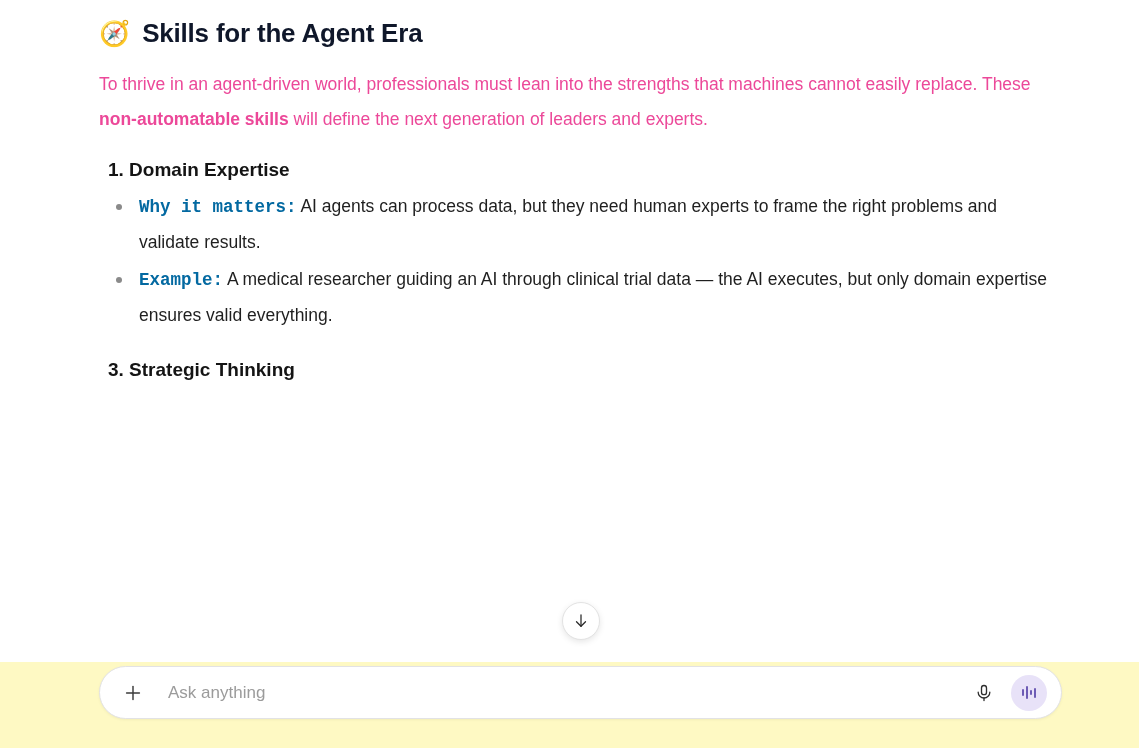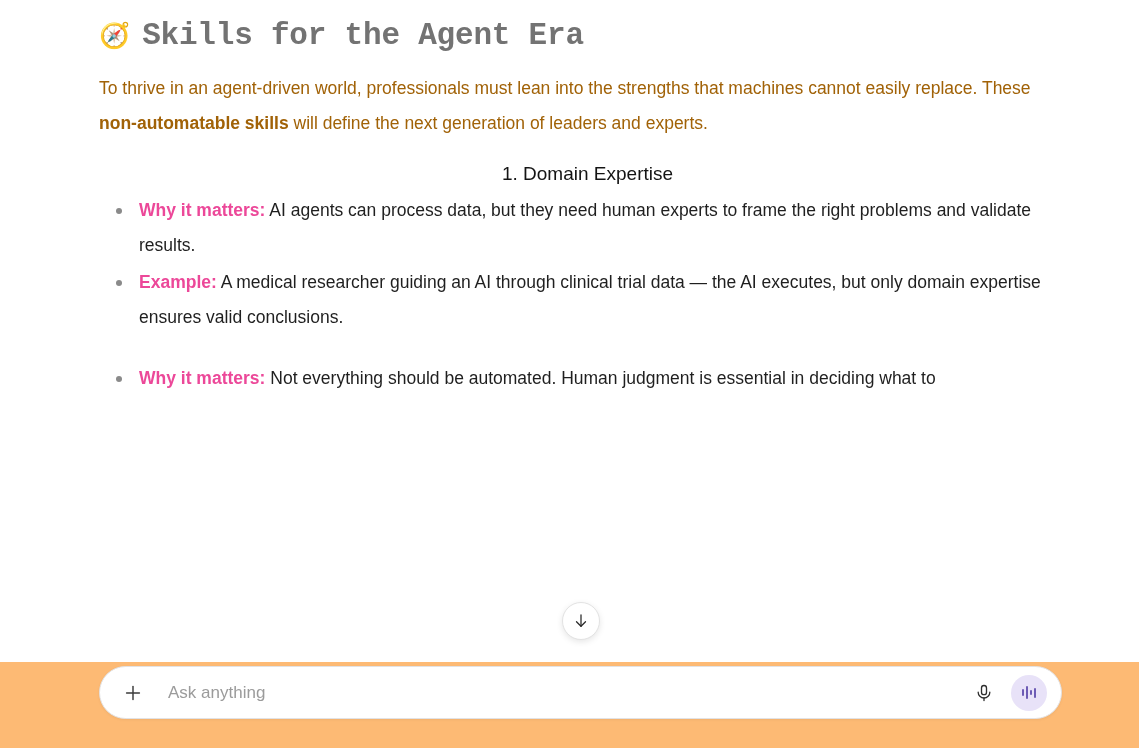--- a/index.html
+++ b/index.html
@@ -33,40 +33,38 @@
     align-items: center;
     gap: 12px;
     margin: 0 0 18px 0;
   }
   .title-emoji {
     font-size: 25px;
     line-height: 1;
     display: inline-block;
   }
   .title-text {
-    font-size: 31px;
+    font-size: 26px;
     font-weight: bold;
     letter-spacing: -0.2px;
-    color: #737373;
-    font-family: Liberation Mono, monospace;
+    color: #0f172a;
   }
   .intro {
     font-size: 17.5px;
     line-height: 35px;
-    color: #a16207;
+    color: #ec4899;
     margin: 0 0 22px 0;
     max-width: 950px;
   }
   .intro b { font-weight: bold; }
   .sec-heading {
     font-size: 19px;
-    font-weight: normal;
+    font-weight: bold;
     color: #141414;
-    margin: 0 0 8px 17px;
-    text-align: center;
+    margin: 0 0 8px 9px;
   }
   ul.bullets {
     list-style: none;
     margin: 0 0 26px 0;
     padding: 0;
   }
   ul.bullets li {
     position: relative;
     padding-left: 40px;
     font-size: 17.5px;
@@ -78,21 +76,21 @@
   ul.bullets li::before {
     content: "";
     position: absolute;
     left: 17px;
     top: 15px;
     width: 6px;
     height: 6px;
     border-radius: 50%;
     background: #8a8a8a;
   }
-  ul.bullets li b { font-weight: bold; color: #ec4899; }
+  ul.bullets li b { font-weight: bold; color: #0369a1; font-family: Liberation Mono, monospace; }
   .section { margin-bottom: 4px; }
 
   
   .scroll-btn {
     position: absolute;
     left: 562px;
     top: 602px;
     width: 38px;
     height: 38px;
     border-radius: 50%;
@@ -106,21 +104,21 @@
     z-index: 5;
   }
 
   
   .composer-wrap {
     position: absolute;
     left: 0;
     bottom: 0;
     width: 1139px;
     height: 86px;
-    background: #fdba74;
+    background: #fef9c3;
     padding: 0 78px;
   }
   .composer {
     position: absolute;
     left: 99px;
     top: 4px;
     width: 963px;
     height: 53px;
     border: 1px solid #e2e2e4;
     border-radius: 27px;
@@ -192,33 +190,31 @@
       <span class="title-emoji">🧭</span>
       <span class="title-text">Skills for the Agent Era</span>
     </div>
 
     <p class="intro"><span>To thrive in an agent-driven world, professionals must lean into the strengths that machines cannot easily replace. These </span><b>non-automatable skills</b><span> will define the next generation of leaders and experts.</span></p>
 
     <div class="section">
       <h3 class="sec-heading">1. Domain Expertise</h3>
       <ul class="bullets">
         <li><b>Why it matters:</b><span> AI agents can process data, but they need human experts to frame the right problems and validate results.</span></li>
-        <li><b>Example:</b><span> A medical researcher guiding an AI through clinical trial data — the AI executes, but only domain expertise ensures valid conclusions.</span></li>
+        <li><b>Example:</b><span> A medical researcher guiding an AI through clinical trial data — the AI executes, but only domain expertise ensures valid everything.</span></li>
       </ul>
     </div>
 
     <div class="section">
       <ul class="bullets">
       </ul>
     </div>
 
     <div class="section">
-      <ul class="bullets">
-        <li><b>Why it matters:</b><span> Not everything should be automated. Human judgment is essential in deciding what to</span></li>
-      </ul>
+      <h3 class="sec-heading">3. Strategic Thinking</h3>
     </div>
 
   </div>
 
   <div class="scroll-btn">
     <svg width="18" height="18" viewBox="0 0 24 24" fill="none" stroke="#2b2b2b" stroke-width="1.7" stroke-linecap="round" stroke-linejoin="round">
       <line x1="12" y1="4" x2="12" y2="19"></line>
       <polyline points="6,13 12,19 18,13"></polyline>
     </svg>
   </div>

